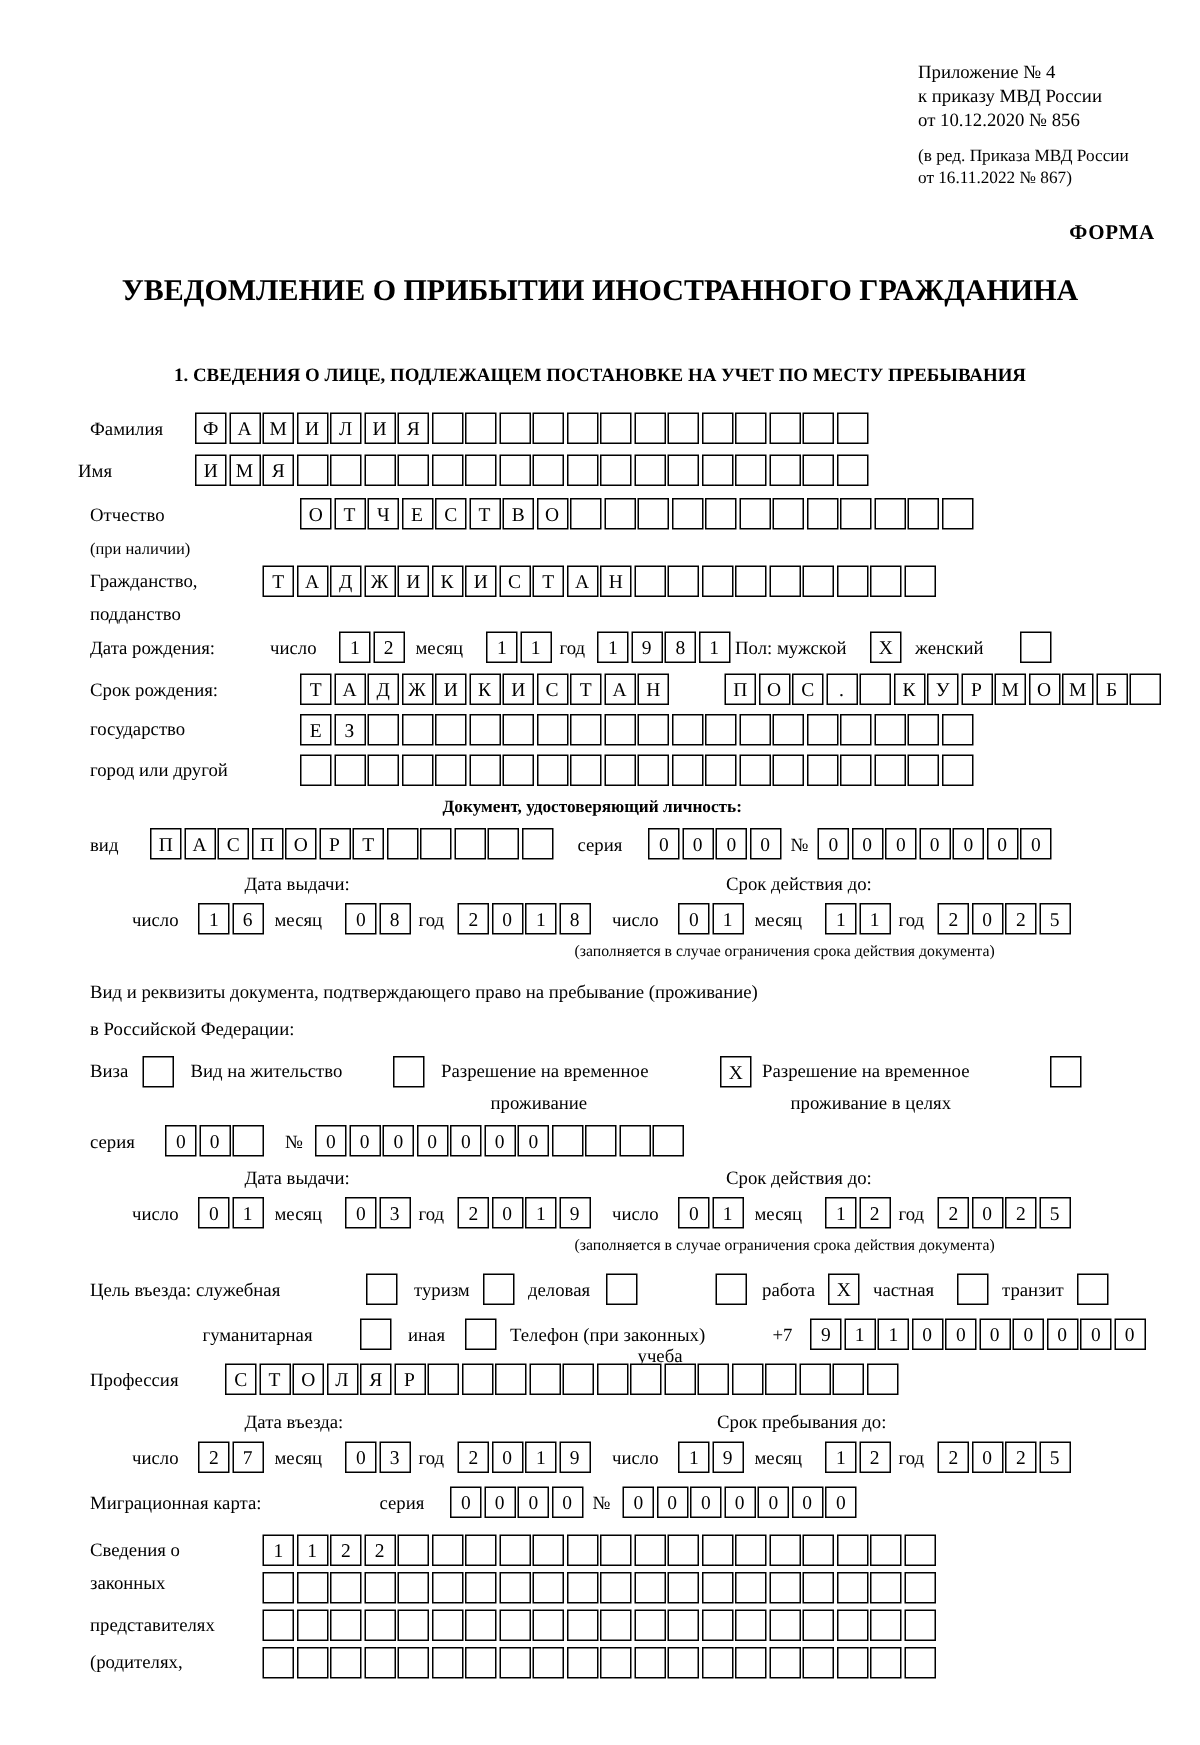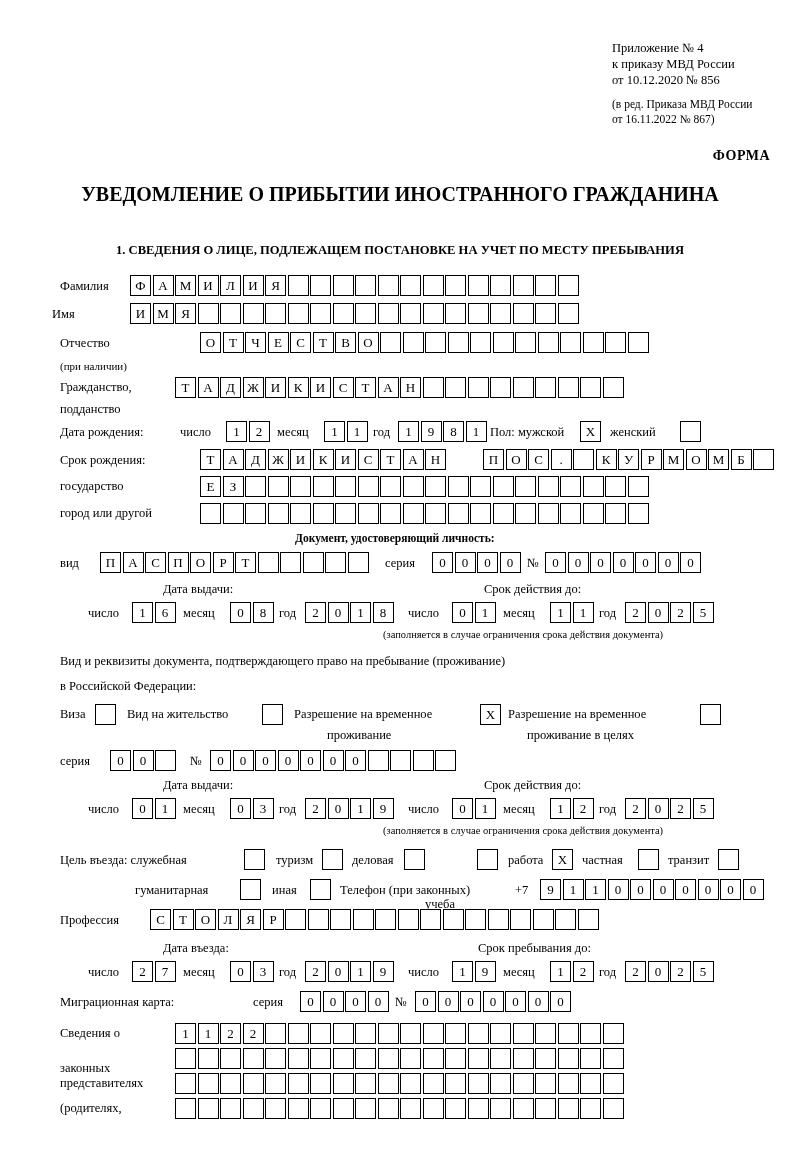--- a/index.html
+++ b/index.html
@@ -643,21 +643,21 @@
           <span class="bx"></span>
           <span class="bx"></span>
           <span class="bx"></span>
           <span class="bx"></span>
           <span class="bx"></span>
           <span class="bx"></span>
           <span class="bx"></span>
         </span>
     </div>
     <div class="row" style="height:25px">
-      <span class="lbl" style="left:60px;top:13px;">законных</span>
+      <span class="lbl" style="left:60px;top:0;">законных</span>
       <span class="boxes" style="left:175px;top:0;">
           <span class="bx"></span>
           <span class="bx"></span>
           <span class="bx"></span>
           <span class="bx"></span>
           <span class="bx"></span>
           <span class="bx"></span>
           <span class="bx"></span>
           <span class="bx"></span>
           <span class="bx"></span>

